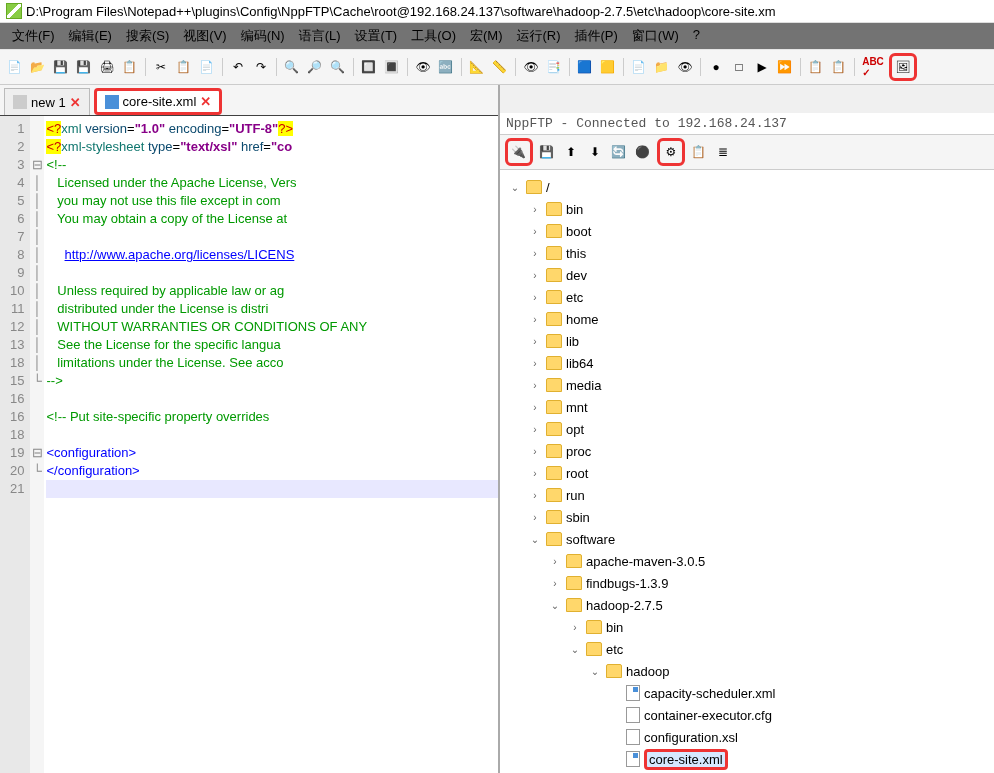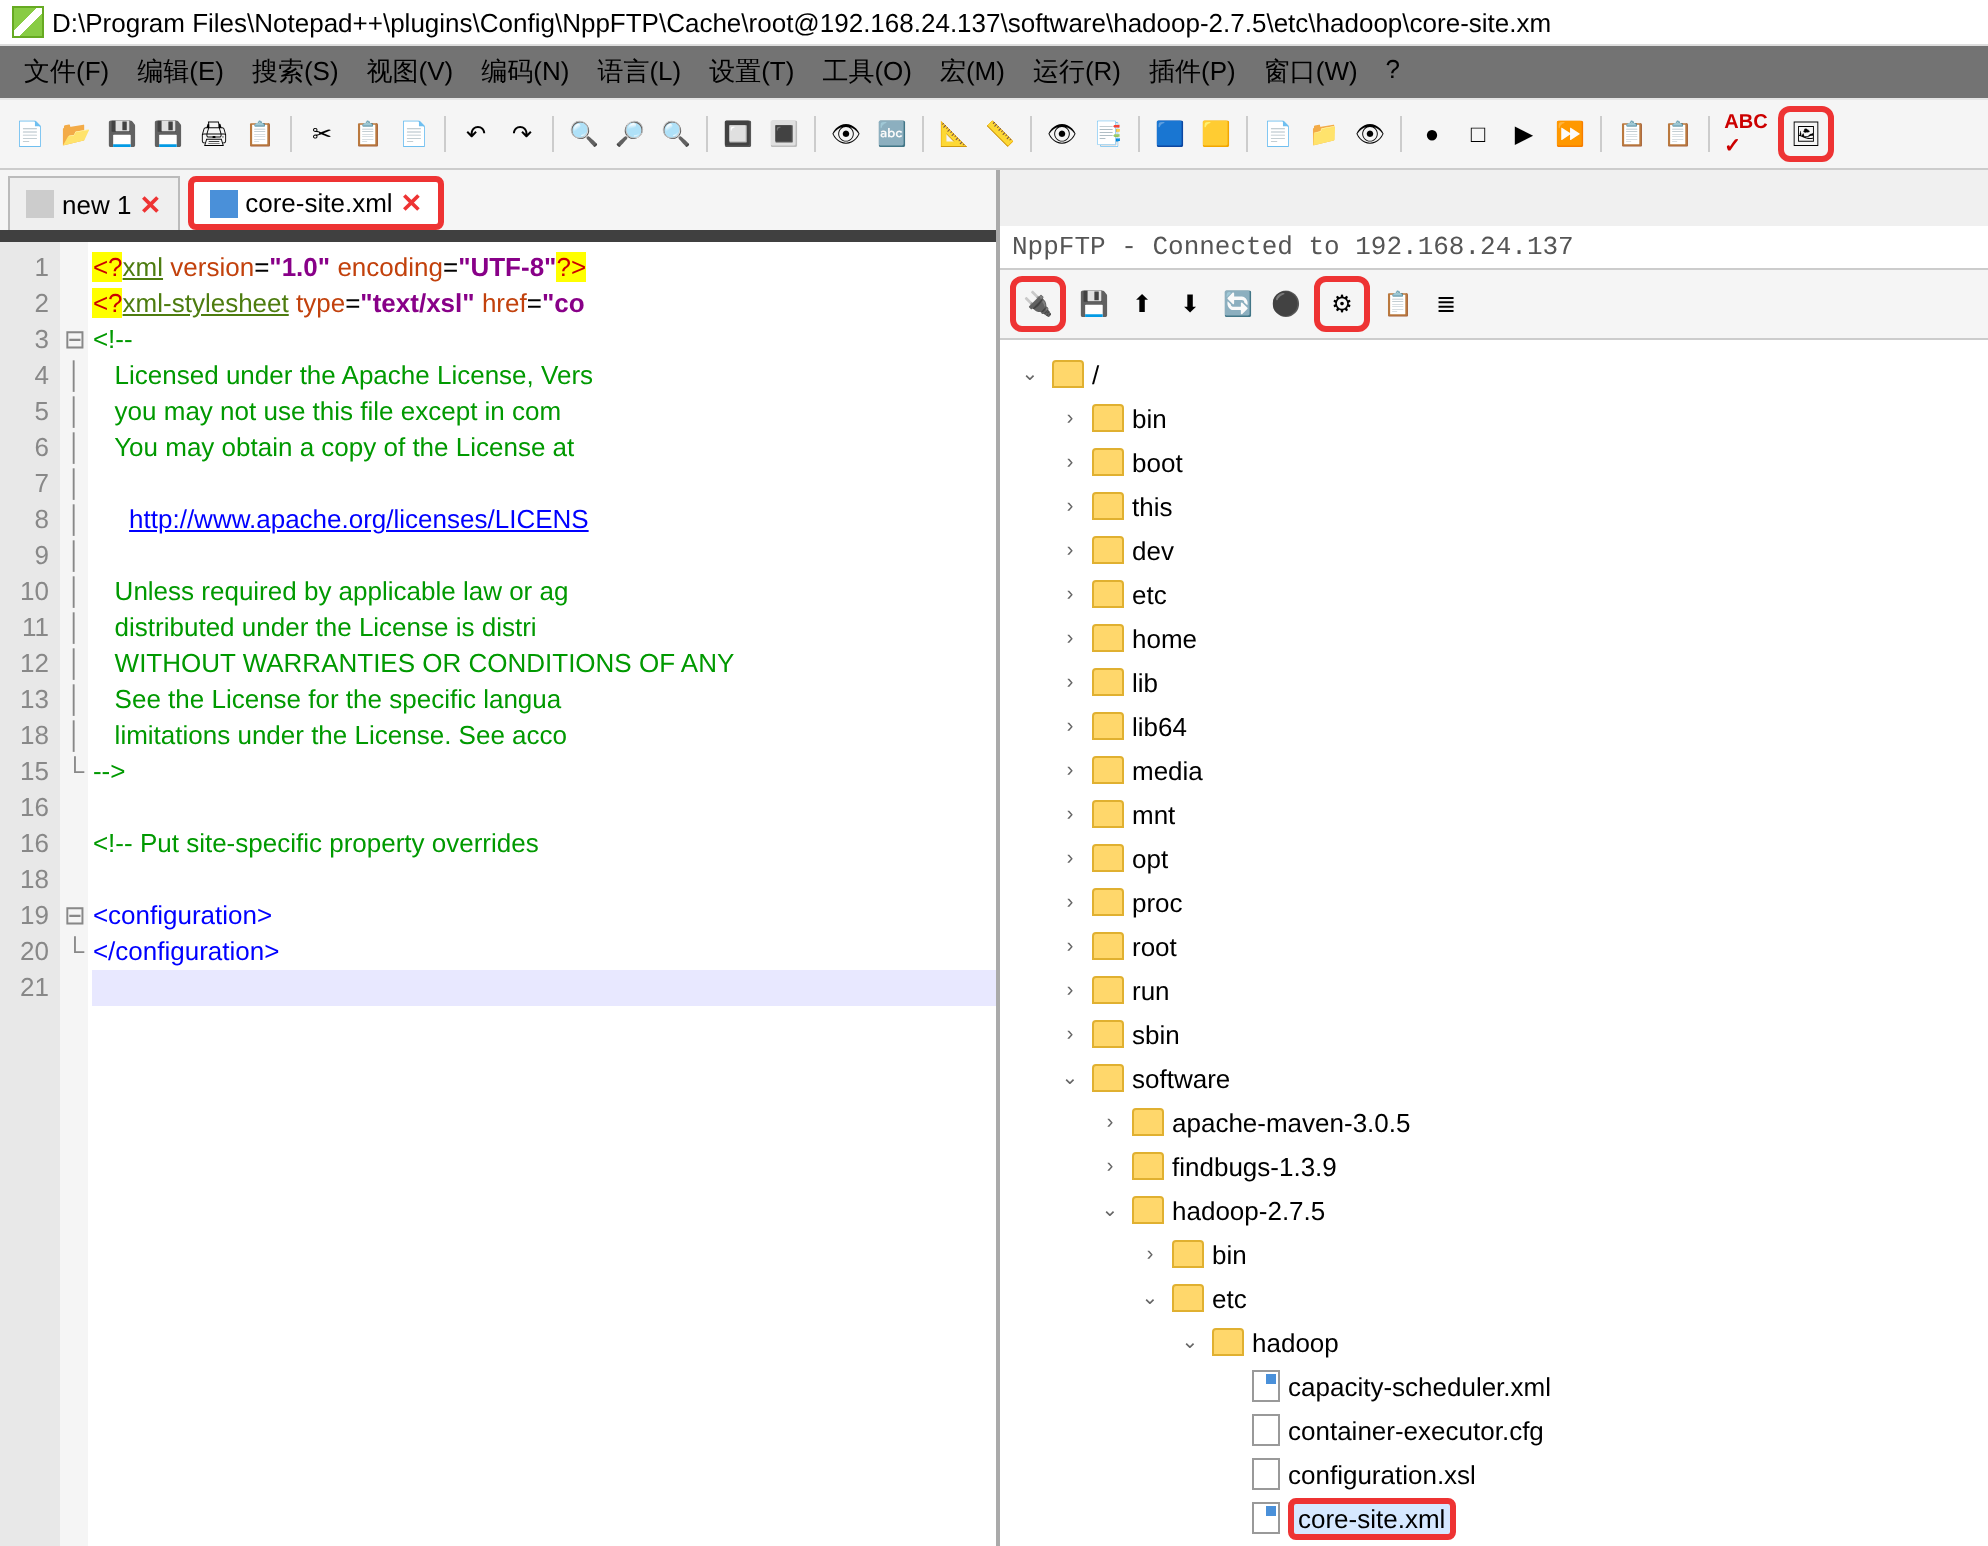--- a/index.html
+++ b/index.html
@@ -8,37 +8,37 @@
 .titlebar .app-icon { width:16px; height:16px; background:linear-gradient(135deg,#8c4 40%,#fff 40%,#fff 60%,#8c4 60%); border:1px solid #6a2; }
 .titlebar .path { white-space:nowrap; overflow:hidden; }
 .menubar { background:#737373; padding:2px 6px; display:flex; gap:2px; border-bottom:1px solid #e5e5e5; }
 .menubar span { padding:2px 6px; cursor:default; }
 .toolbar { background:#f5f5f5; padding:3px 5px; display:flex; gap:3px; align-items:center; flex-wrap:wrap; border-bottom:1px solid #ccc; }
 .tbtn { width:20px; height:20px; display:inline-flex; align-items:center; justify-content:center; border:1px solid transparent; cursor:pointer; font-size:12px; }
 .tsep { width:1px; height:18px; background:#ccc; margin:0 2px; }
 .highlight-box { border:3px solid #e33; border-radius:6px; padding:1px; }
 .main { flex:1; display:flex; overflow:hidden; }
 .editor-pane { width:500px; display:flex; flex-direction:column; border-right:2px solid #aaa; background:#fff; }
-.tabs { display:flex; background:#f5f5f5; border-bottom:6px solid #404040; gap:4px; padding:3px 4px 0; }
+.tabs { display:flex; background:#f5f5f5; border-bottom:1px solid #404040; gap:4px; padding:3px 4px 0; }
 .tab { display:flex; align-items:center; gap:4px; padding:3px 8px; background:#efefef; border:1px solid #bbb; border-bottom:none; font-family:"Courier New",monospace; font-size:13px; }
 .tab.active { background:#fff; }
 .tab.highlight-tab { border:3px solid #e33; border-radius:4px; }
 .tab .ficon { width:14px;height:14px;background:#4a90d9;display:inline-block; }
 .tab .close { color:#e33; font-weight:bold; cursor:pointer; }
 .code-area { flex:1; display:flex; overflow:hidden; font-family:"Courier New",monospace; font-size:14px; line-height:18px; }
 .gutter { background:#e8e8e8; color:#888; text-align:right; padding:4px 6px 4px 10px; user-select:none; }
 .gutter div { height:18px; }
 .fold-col { background:#f5f5f5; width:14px; padding-top:4px; color:#888; font-size:10px; }
 .fold-col div { height:18px; text-align:center; }
 .code { flex:1; padding:4px 0 4px 2px; white-space:pre; overflow:hidden; background:#fff; }
 .code div { height:18px; }
 .code .cur { background:#e8e8ff; }
 .q { color:#c00; background:#ff0; }
-.kw { color:#4d7c0f;text-decoration:underline; }
-.attr { color:#c2410c; }
+.kw { color:#0f766e; }
+.attr { color:#0c4a6e; }
 .str { color:#808; font-weight:bold; }
 .com { color:#090; }
 .lnk { color:#00f; text-decoration:underline; }
 .tg { color:#00f; }
 .ftp-pane { flex:1; display:flex; flex-direction:column; background:#fff;margin-top:28px; }
 .ftp-title { background:#fff; padding:3px 6px; font-family:"Courier New",monospace; color:#555; border-bottom:1px solid #ccc; }
 .ftp-toolbar { background:#f5f5f5; border-bottom:1px solid #ccc; padding:3px 5px; display:flex; gap:4px; align-items:center; }
 .ftp-tree { flex:1; padding:6px 4px; overflow:auto; font-size:14px; }
 .tree-row { display:flex; align-items:center; height:22px; gap:4px; cursor:default; white-space:nowrap; }
 .tw { display:inline-block; width:14px; text-align:center; color:#666; font-size:10px; cursor:pointer; }

